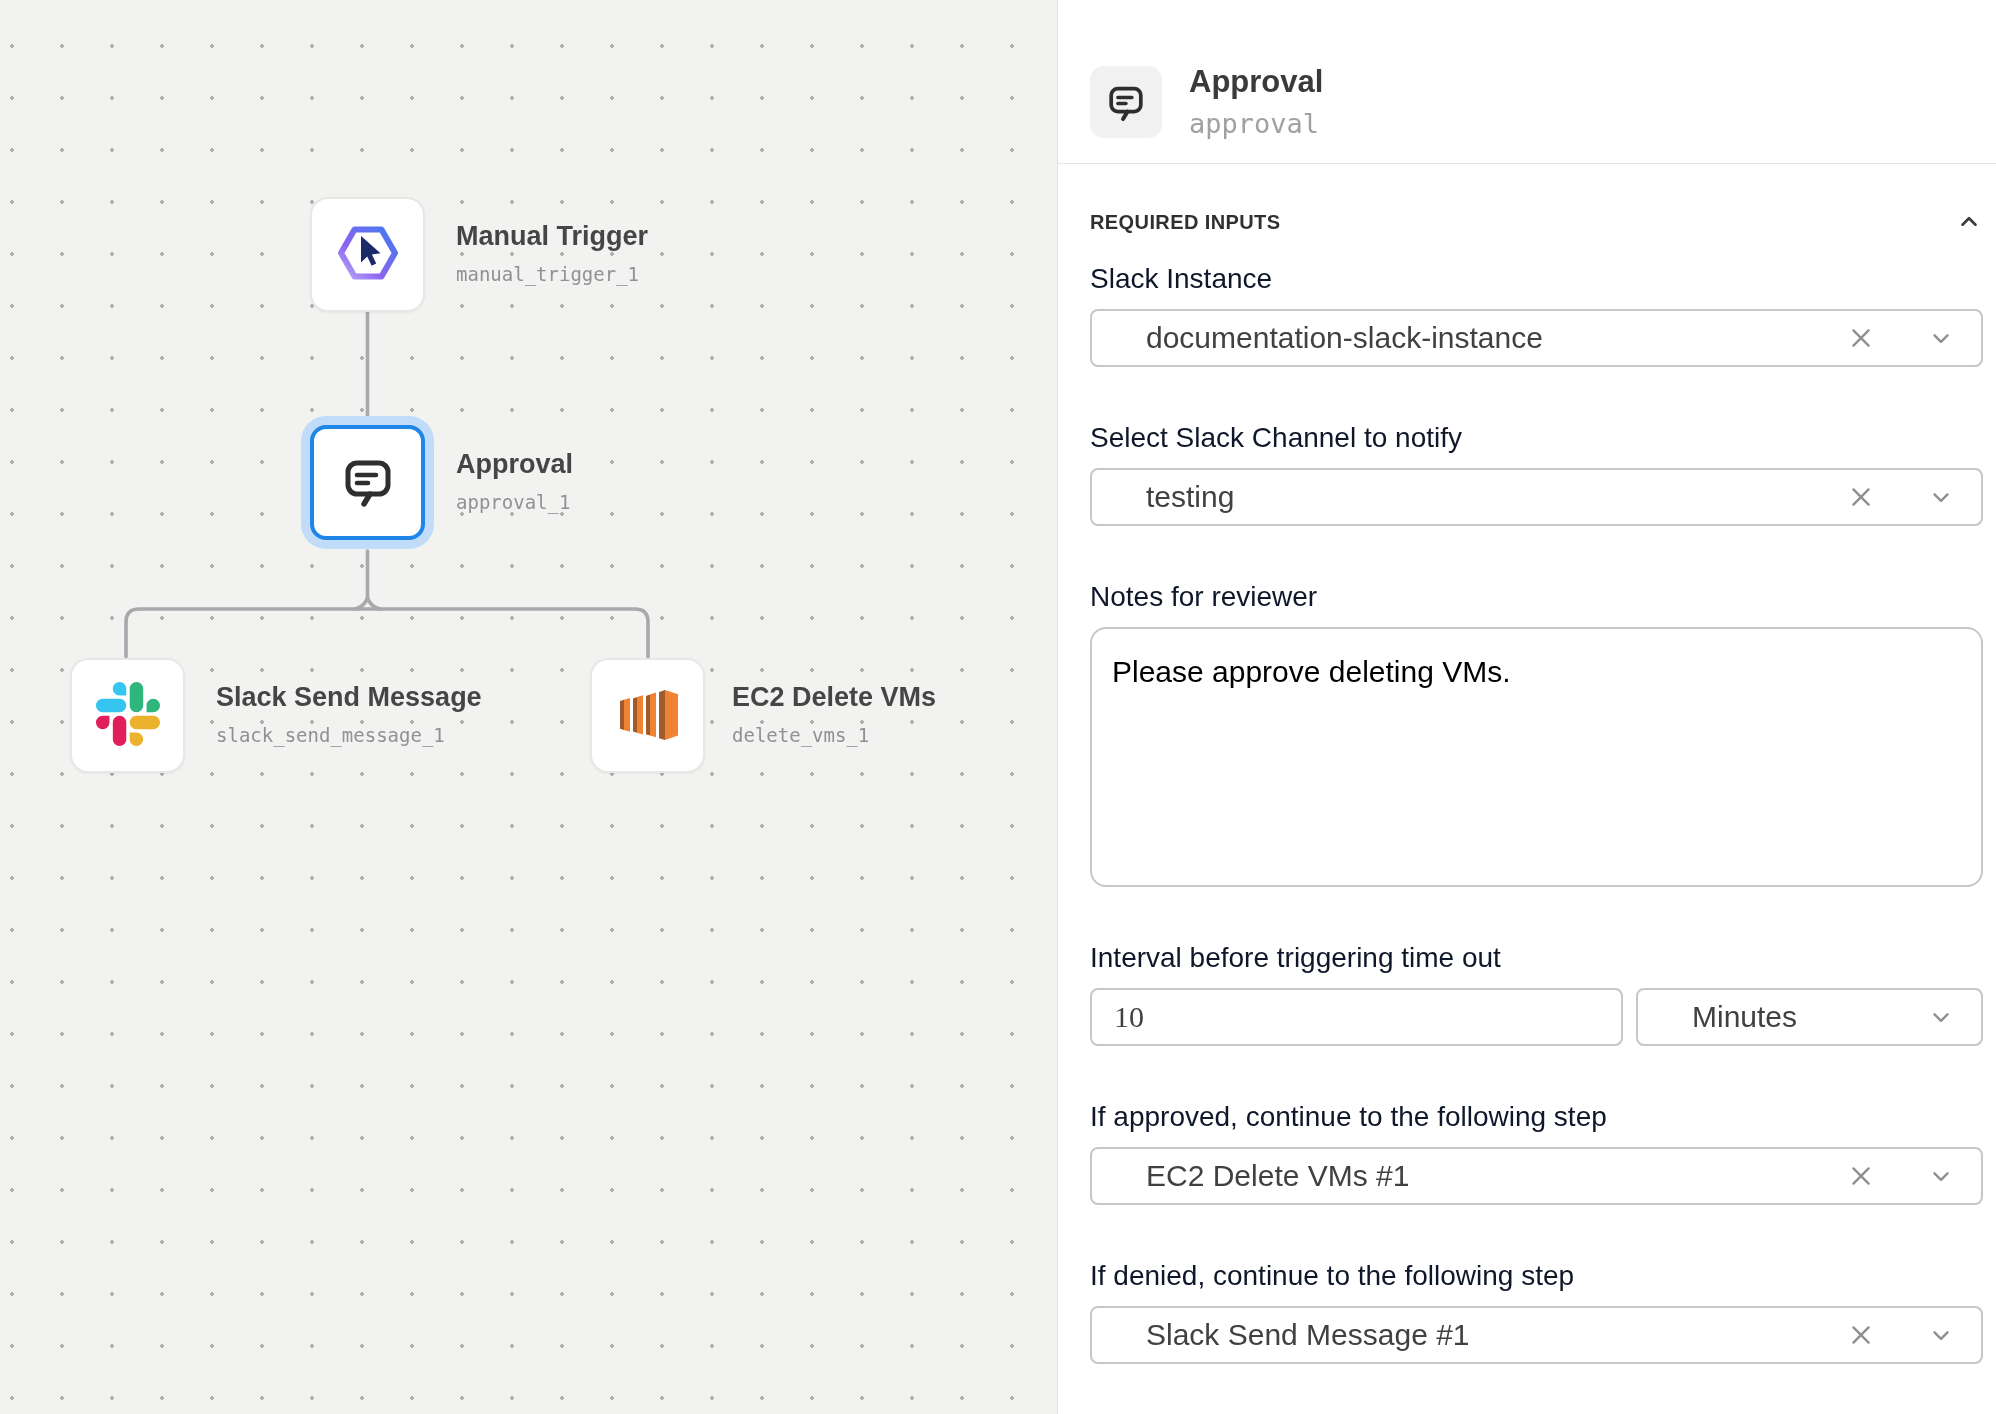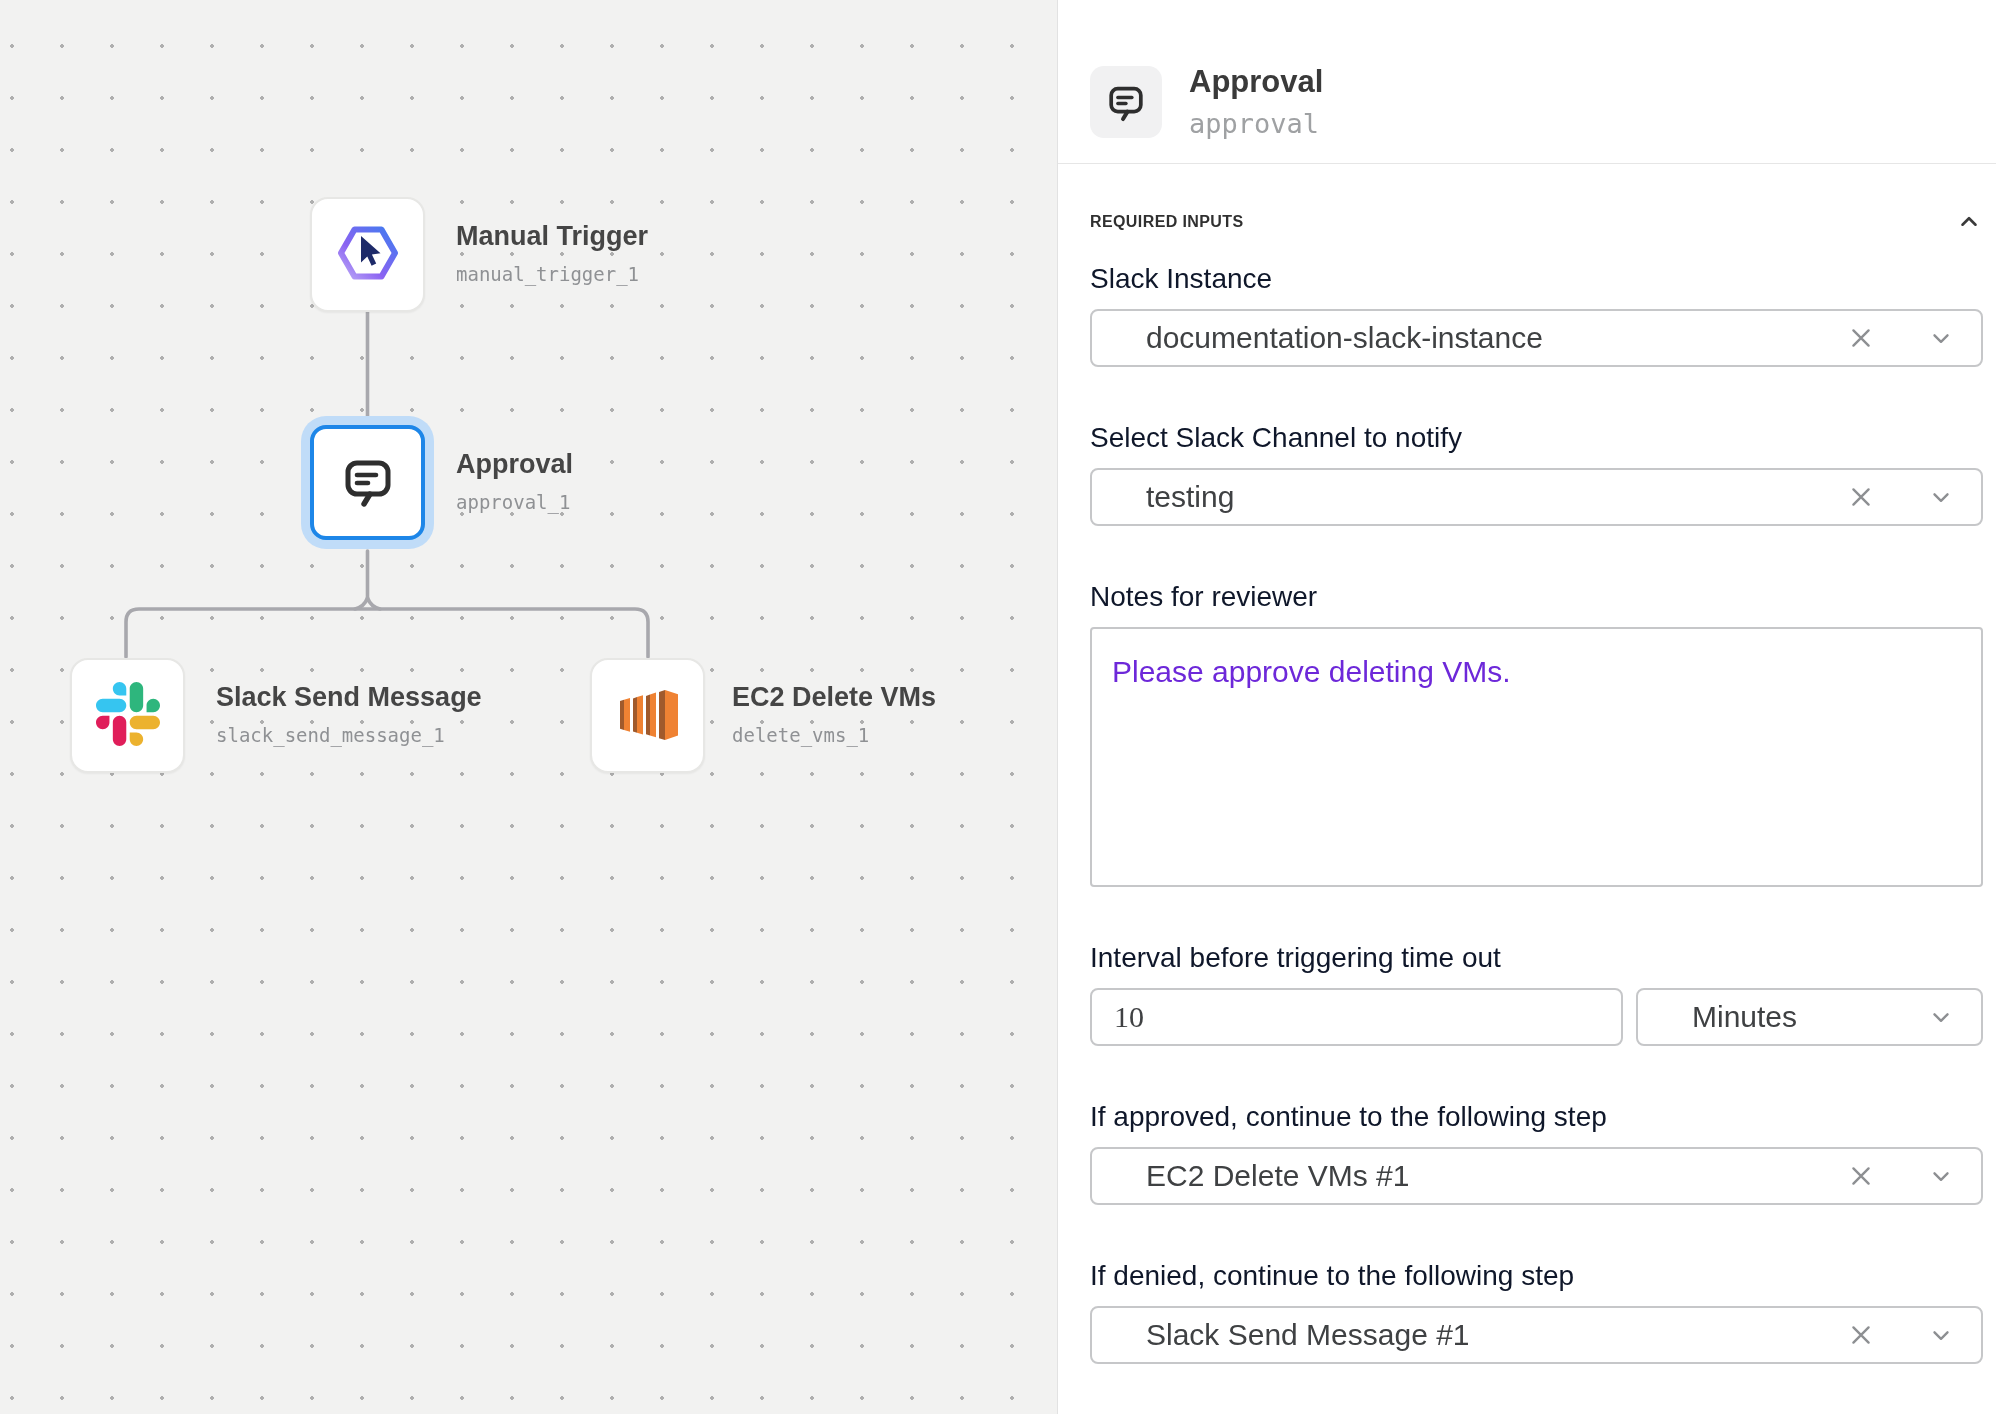--- a/index.html
+++ b/index.html
@@ -33,38 +33,38 @@
   .header-icon{width:72px;height:72px;border-radius:14px;background:#f1f1f2;
                display:flex;align-items:center;justify-content:center;flex:none;}
   .header-title{font-size:31px;font-weight:700;color:#3a3a3a;line-height:1.1;}
   .header-sub{margin-top:9px;font-family:"DejaVu Sans Mono",monospace;
               font-size:27px;color:#9fa1a3;}
   .divider{height:1px;background:#e6e6e6;width:100%;}
 
   .panel-body{padding:0 13px 30px 32px;}
   .section-head{margin-top:44px;display:flex;align-items:center;
                 justify-content:space-between;}
-  .section-title{font-size:16px;font-weight:700;color:#303030;letter-spacing:.4px;}
+  .section-title{font-size:20px;font-weight:700;color:#303030;letter-spacing:.4px;}
   .icon-btn{display:flex;align-items:center;justify-content:center;
             width:28px;height:28px;cursor:pointer;flex:none;}
 
   .flabel{margin-top:56px;font-size:28px;color:#0f172a;line-height:30px;}
   .flabel.first{margin-top:28px;}
 
   .combo{margin-top:15px;height:58px;box-sizing:border-box;background:#fff;
          border:2px solid #c6c7c9;border-radius:8px;display:flex;
          align-items:center;padding:0 26px 0 22px;cursor:pointer;}
   .combo-val{flex:1;font-size:30px;color:#3f4143;white-space:nowrap;
              overflow:hidden;text-overflow:ellipsis;margin-left:32px;}
   .clear{margin-right:52px;}
 
   textarea.notes-area{display:block;margin-top:15px;width:100%;height:260px;
-         box-sizing:border-box;border:2px solid #c6c7c9;border-radius:4px;
+         box-sizing:border-box;border:2px solid #c6c7c9;border-radius:16px;
          padding:24px 20px;font-family:"Liberation Sans",sans-serif;
-         font-size:30px;color:#6d28d9;resize:none;outline:none;line-height:1.25;}
+         font-size:30px;color:#000000;resize:none;outline:none;line-height:1.25;}
 
   .interval-row{display:flex;gap:13px;margin-top:15px;}
   input.text-input{width:533px;height:58px;box-sizing:border-box;flex:none;
          border:2px solid #c6c7c9;border-radius:8px;padding:0 22px;
          font-size:30px;color:#3f4143;font-family:Liberation Serif, serif;
          outline:none;}
   .unit-combo{flex:1;margin-top:0;gap:32px;}
 </style>
 </head>
 <body>

